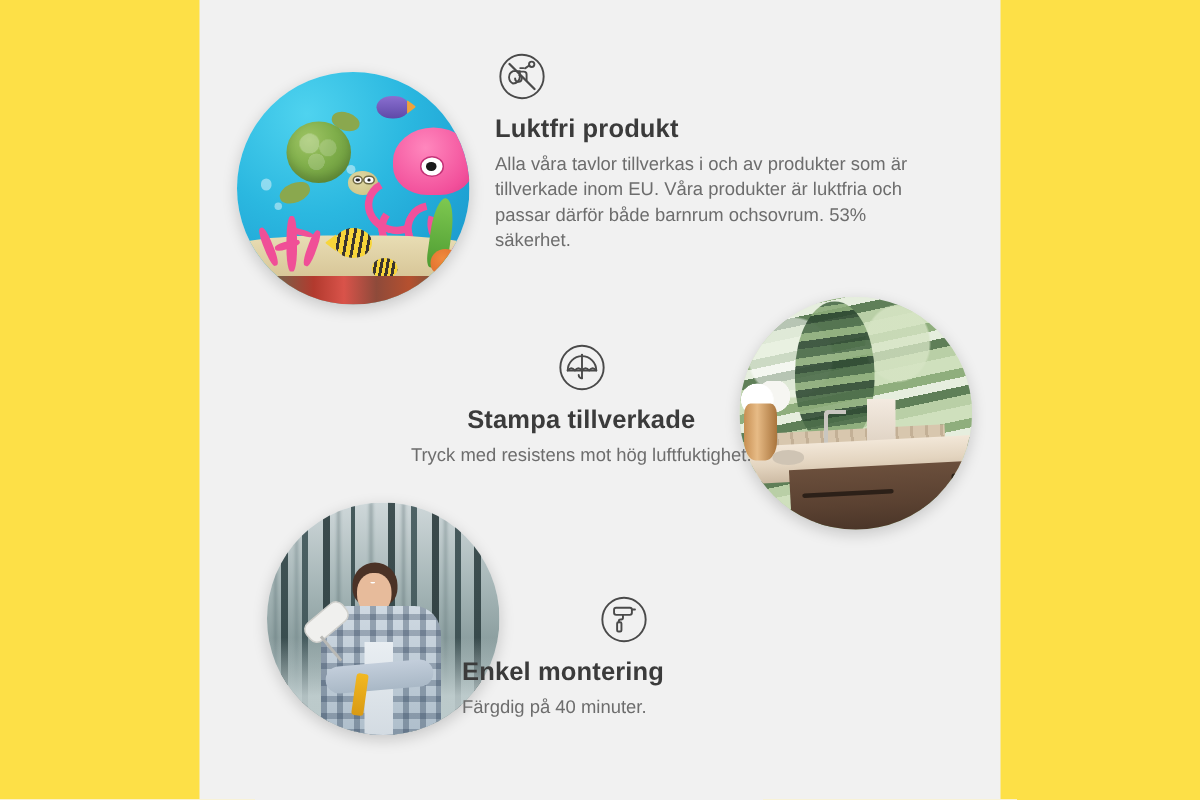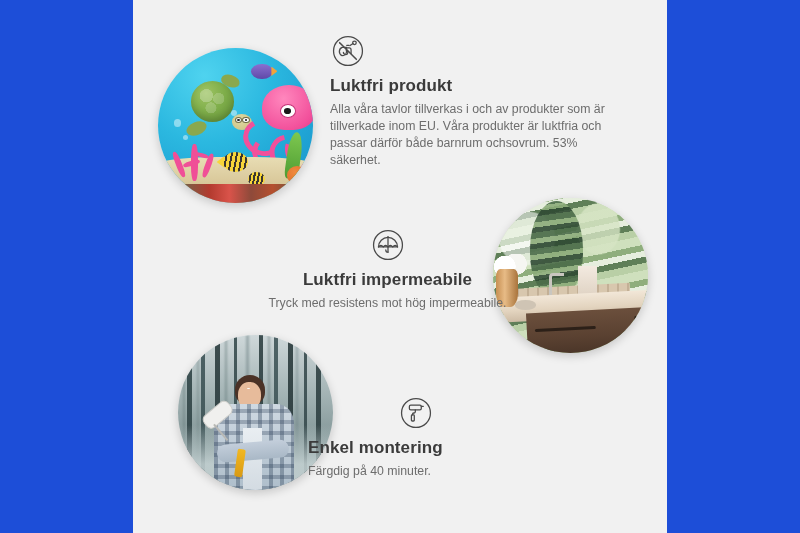--- a/index.html
+++ b/index.html
@@ -5,21 +5,21 @@
   html,body{margin:0;padding:0;}
   body{
     width:800px;height:533px;
     background:#ffffff;
     font-family:"Liberation Sans", sans-serif;
     overflow:hidden;
   }
   #stage{
     position:relative;
     width:800px;height:533px;
-    background:#1d4ed8;
+    background:#fde047;
   }
   #canvas{
     position:absolute;
     left:133px;top:0;
     width:534px;height:533px;
     background:#f1f1f1;
     overflow:hidden;
   }
 
   
@@ -382,22 +382,22 @@
       <div class="icon-wrap">
         <svg viewBox="0 0 40 40" fill="none" stroke="#4a4a4a" stroke-width="1.5" stroke-linecap="round" stroke-linejoin="round">
           <circle cx="20" cy="20" r="17"></circle>
           <path d="M8.8 22.3 a11.2 11.2 0 0 1 22.4 0 z"></path>
           <path d="M8.8 22.3 q2.8 -3.4 5.6 0 q2.8 -3.4 5.6 0 q2.8 -3.4 5.6 0 q2.8 -3.4 5.6 0"></path>
           <path d="M20 11.1 v17.3"></path>
           <path d="M20 28.4 a2.6 2.6 0 0 1 -2.6 -2.6"></path>
           <circle cx="20" cy="10.2" r="0.9" fill="#4a4a4a" stroke="none"></circle>
         </svg>
       </div>
-      <div class="blk-title">Luktfri impermeabile</div>
-      <div class="blk-body">Tryck med resistens mot hög impermeabile.</div>
+      <div class="blk-title">Stampa tillverkade</div>
+      <div class="blk-body">Tryck med resistens mot hög luftfuktighet.</div>
     </div>
 
     <div class="block" id="block-mount">
       <div class="icon-wrap">
         <svg viewBox="0 0 40 40" fill="none" stroke="#4a4a4a" stroke-width="1.5" stroke-linecap="round" stroke-linejoin="round">
           <circle cx="20" cy="20" r="17"></circle>
           <rect x="12.2" y="10.8" width="14" height="5.6" rx="1.6"></rect>
           <path d="M19.2 16.4 v2.2 a1.4 1.4 0 0 1 -1.4 1.4 h-0.5 a1.4 1.4 0 0 0 -1.4 1.4 v0.8"></path>
           <rect x="14.6" y="22.2" width="3.4" height="7.2" rx="1"></rect>
           <path d="M26.2 12.1 h2.4"></path>

